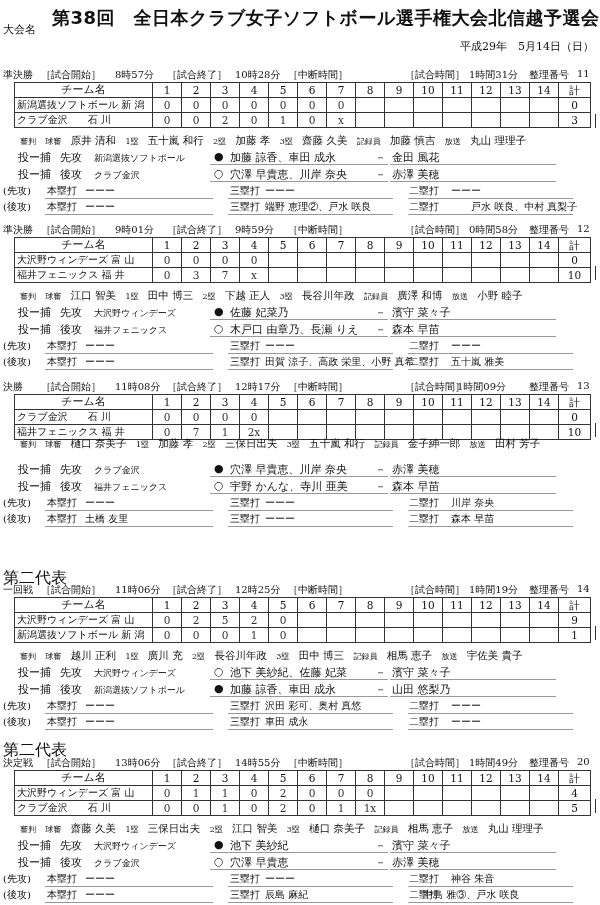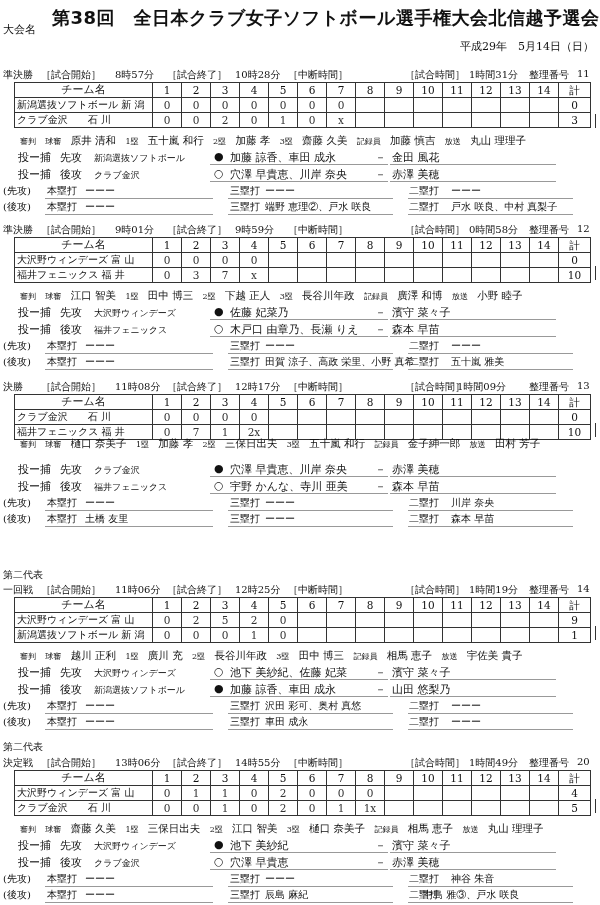--- a/index.html
+++ b/index.html
@@ -2,21 +2,21 @@
 <html><head>
 <meta charset="utf-8">
 <style>
   html, body { margin:0; padding:0; background:#fff; }
   body { width:600px; height:905px; position:relative; overflow:hidden;
          font-family:"DejaVu Serif","Liberation Serif",serif; color:#111; }
   .hdr-label { position:absolute; left:3px; top:22px; font-size:11px; font-family:"DejaVu Sans",sans-serif; }
   .title { position:absolute; left:52px; top:6px; font-size:18px; font-weight:bold; font-family:"DejaVu Sans",sans-serif; letter-spacing:0.5px; white-space:nowrap; }
   .date { position:absolute; right:6px; top:39px; font-size:11px; white-space:nowrap; }
   .game { position:absolute; left:0; width:600px; }
-  .sec-title { position:absolute; left:3px; font-size:10px; white-space:nowrap; }
+  .sec-title { position:absolute; left:3px; font-size:16px; white-space:nowrap; }
   .meta { position:absolute; left:3px; top:0; width:590px; height:14px; font-size:10px; white-space:nowrap; }
   .meta span { position:absolute; top:0; }
   table.score { position:absolute; left:14px; top:14px; border-collapse:collapse; font-size:10.5px; }
   table.score td { border:1px solid #333; height:14px; padding:0; text-align:center; width:28px; line-height:14px; }
   table.score td.team { width:133px; text-align:left; padding:0 2px; white-space:nowrap; font-size:10px; }
   table.score td.team.hdr { text-align:center; font-size:11px; }
   table.score td.tot { width:31px; }
   table.score td.num { color:#333; }
   .sidebar-mark { position:absolute; left:595px; width:1px; height:14px; background:#333; }
   .officials { position:absolute; left:20px; font-size:10.5px; white-space:nowrap; }
@@ -158,21 +158,21 @@
       <div class="line tiny" style="top:132px;left:3px;font-size:10px">
         <span style="position:absolute;left:0">(後攻)</span>
         <span class="ul" style="left:42px;width:168px"></span>
         <span style="position:absolute;left:44px">本塁打</span>
         <span style="position:absolute;left:82px">ーーー</span>
         <span class="ul" style="left:225px;width:165px"></span>
         <span style="position:absolute;left:227px">三塁打</span>
         <span style="position:absolute;left:262px">端野 恵理②、戸水 咲良</span>
         <span class="ul" style="left:405px;width:165px"></span>
         <span style="position:absolute;left:406px">二塁打</span>
-        <span style="position:absolute;left:448px">戸水 咲良、中村 真梨子</span>
+        <span style="position:absolute;left:468px">戸水 咲良、中村 真梨子</span>
       </div>
     </div>
     <div class="game" style="top: 223px;">
       <div class="meta">
       <span style="left:0">準決勝</span>
       <span style="left:38px">［試合開始］</span>
       <span style="left:112px">9時01分</span>
       <span style="left:164px">［試合終了］</span>
       <span style="left:232px">9時59分</span>
       <span style="left:285px">［中断時間］</span>

